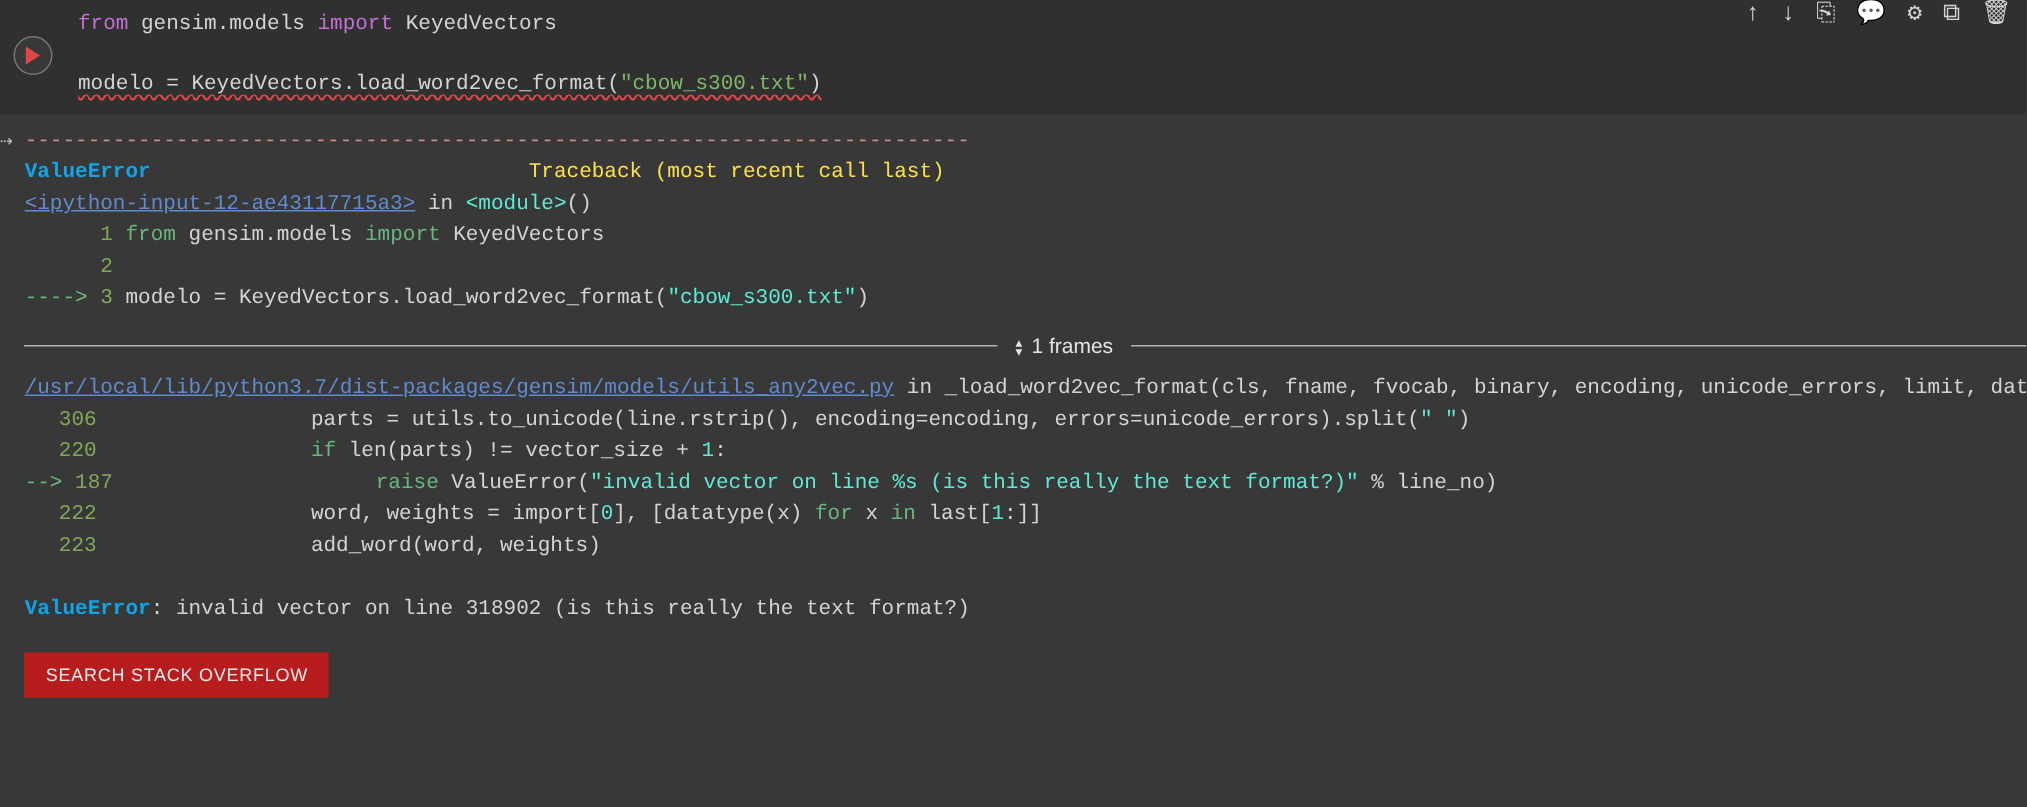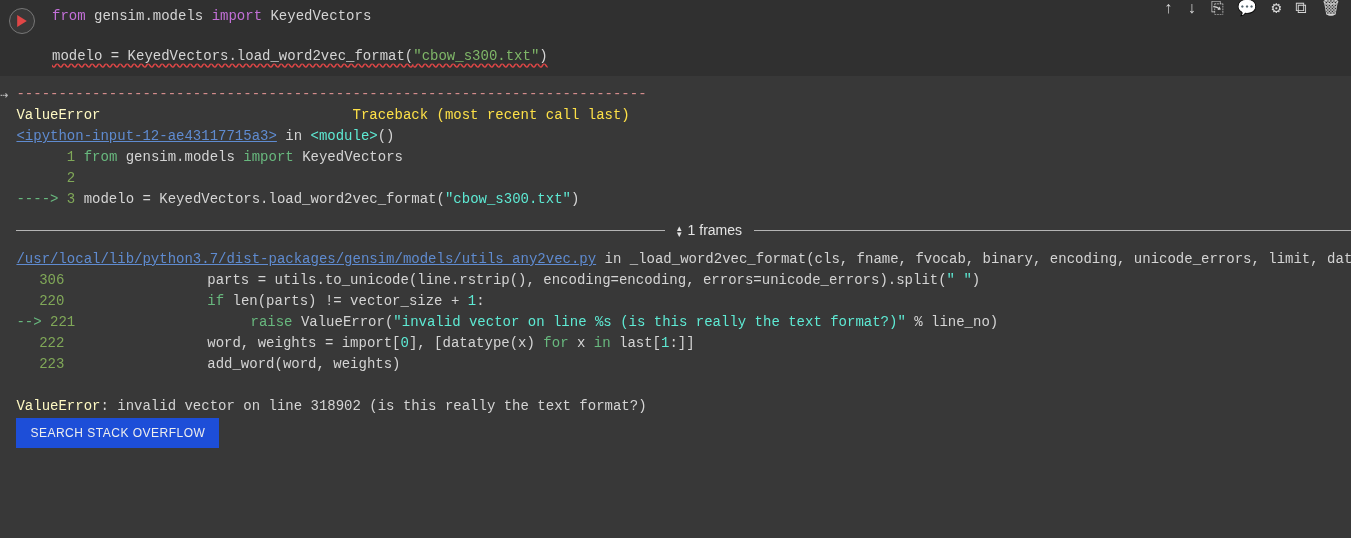--- a/index.html
+++ b/index.html
@@ -21,20 +21,21 @@
   }
   .toolbar .tb-icon {
     color:#d4d4d4; font-size:16px; line-height:1;
     cursor:pointer;
   }
   
   .cell {
     display:flex;
     background:#303030;
     padding:6px 0 10px 0;
+    align-items:center;
   }
   .run-gutter {
     width:44px;
     display:flex; justify-content:center; align-items:flex-start;
     padding-top:2px;
   }
   .run-btn {
     width:26px; height:26px; border-radius:50%;
     background:#383838; border:1px solid #777;
     display:flex; align-items:center; justify-content:center;
@@ -68,21 +69,21 @@
   .out-icon {
     color:#b9b9b9; font-size:14px; cursor:pointer;
   }
   .out-body {
     flex:1;
     padding:0 10px 0 8px;
     line-height:21px;
     font-family:inherit;
   }
   .dash-line { color:#d38c8c; }
-  .err-red { color:#fef9c3; }
+  .err-red { color:#0ea5e9;font-weight:bold; }
   .trace-gray { color:#fde047; }
   .link-blue { color:#5f8bd0; text-decoration:underline; cursor:pointer; }
   .light-gray { color:#d4d4d4; }
   .arrow-green { color:#68b87e; }
   .line-num { color:#80a858; display:inline-block; width:48px; text-align:right; }
   .trace-code { color:#d4d4d4; }
   .trace-kw { color:#68b87e; }
   .trace-str { color:#5eead4; }
   
   .frames-divider {
@@ -95,23 +96,23 @@
   .frames-divider .hr {
     flex:1; height:1px; background:#b4b4b4;
   }
   .frames-divider .lbl {
     padding:0 12px; display:flex; align-items:center; gap:6px;
     cursor:pointer;
   }
   .frames-divider .updown { display:flex; flex-direction:column; line-height:6px; font-size:9px; }
   
   .so-btn {
-    margin-top:1px;
+    margin-top:18px;
     display:inline-block;
-    background:#1d4ed8;
+    background:#b91c1c;
     color:#eee;
     font-family:Arial, sans-serif;
     font-size:12px;
     letter-spacing:0.5px;
     padding:8px 14px;
     cursor:pointer;
     border:none;
   }
   .pre { white-space:pre; }
 </style>
@@ -147,19 +148,19 @@
   </div>
   <div class="out-body pre"><span class="dash-line">---------------------------------------------------------------------------</span>
 <span class="err-red">ValueError</span><span class="trace-gray">                              Traceback (most recent call last)</span>
 <span class="link-blue">&lt;ipython-input-12-ae43117715a3&gt;</span><span class="light-gray"> in </span><span class="trace-str">&lt;module&gt;</span><span class="light-gray">()</span>
       <span class="line-num" style="width:auto">1</span> <span class="trace-kw">from</span><span class="trace-code"> gensim.models </span><span class="trace-kw">import</span><span class="trace-code"> KeyedVectors</span>
       <span class="line-num" style="width:auto">2</span>
 <span class="arrow-green">----&gt; </span><span class="line-num" style="width:auto">3</span><span class="trace-code"> modelo = KeyedVectors.load_word2vec_format(</span><span class="trace-str">"cbow_s300.txt"</span><span class="trace-code">)</span>
 <div class="frames-divider"><div class="hr"></div><div class="lbl"><span class="updown"><span>▴</span><span>▾</span></span><span>1 frames</span></div><div class="hr"></div></div><span class="link-blue">/usr/local/lib/python3.7/dist-packages/gensim/models/utils_any2vec.py</span><span class="light-gray"> in _load_word2vec_format</span><span class="light-gray">(cls, fname, fvocab, binary, encoding, unicode_errors, limit, datatype)</span>
 <span class="line-num">306</span> <span class="trace-code">                parts = utils.to_unicode(line.rstrip(), encoding=encoding, errors=unicode_errors).split(</span><span class="trace-str">" "</span><span class="trace-code">)</span>
 <span class="line-num">220</span> <span class="trace-code">                </span><span class="trace-kw">if</span><span class="trace-code"> len(parts) != vector_size + </span><span class="trace-str">1</span><span class="trace-code">:</span>
-<span class="arrow-green">--&gt; </span><span class="line-num" style="width:24px">221</span> <span class="trace-code">                    </span><span class="trace-kw">raise</span><span class="trace-code"> ValueError(</span><span class="trace-str">"invalid vector on line %s (is this really the text format?)"</span><span class="trace-code"> % line_no)</span>
+<span class="arrow-green">--&gt; </span><span class="line-num" style="width:24px">187</span> <span class="trace-code">                    </span><span class="trace-kw">raise</span><span class="trace-code"> ValueError(</span><span class="trace-str">"invalid vector on line %s (is this really the text format?)"</span><span class="trace-code"> % line_no)</span>
 <span class="line-num">222</span> <span class="trace-code">                word, weights = import[</span><span class="trace-str">0</span><span class="trace-code">], [datatype(x) </span><span class="trace-kw">for</span><span class="trace-code"> x </span><span class="trace-kw">in</span><span class="trace-code"> last[</span><span class="trace-str">1</span><span class="trace-code">:]]</span>
 <span class="line-num">223</span> <span class="trace-code">                add_word(word, weights)</span>
 
 <span class="err-red">ValueError</span><span class="light-gray">: invalid vector on line 318902 (is this really the text format?)</span>
 <button class="so-btn">SEARCH STACK OVERFLOW</button></div>
 </div>
 
 </body></html>

